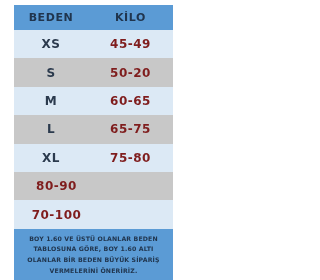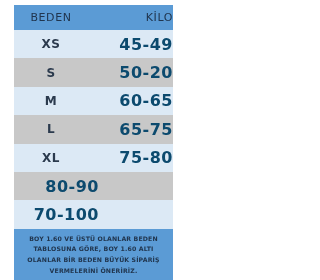--- a/index.html
+++ b/index.html
@@ -31,28 +31,28 @@
     display: flex;
     align-items: center;
   }
   .cell-size {
     width: 74px;
     text-align: center;
     flex: none;
   }
   .cell-weight {
     width: 85px;
-    text-align: right;
+    text-align: center;
     flex: none;
   }
   .header-band .cell-size,
   .header-band .cell-weight {
     color: #20354e;
     font-size: 11px;
-    font-weight: normal;
+    font-weight: bold;
     letter-spacing: 0.6px;
   }
   .rows {
     position: absolute;
     left: 0;
     top: 30px;
     width: 159px;
   }
   .row {
     height: 28.4px;
@@ -61,22 +61,22 @@
   }
   .row.light { background: #dce9f5; }
   .row.gray  { background: #c8c8c8; }
   .row .cell-size {
     color: #2b3a4d;
     font-size: 12px;
     font-weight: bold;
     letter-spacing: 0.5px;
   }
   .row .cell-weight {
-    color: #0c4a6e;
-    font-size: 16px;
+    color: #7f1d1d;
+    font-size: 12px;
     font-weight: bold;
     letter-spacing: 0.5px;
   }
   .footer-note {
     position: absolute;
     left: 0;
     top: 229px;
     width: 159px;
     height: 51px;
     background: #5b9bd5;

